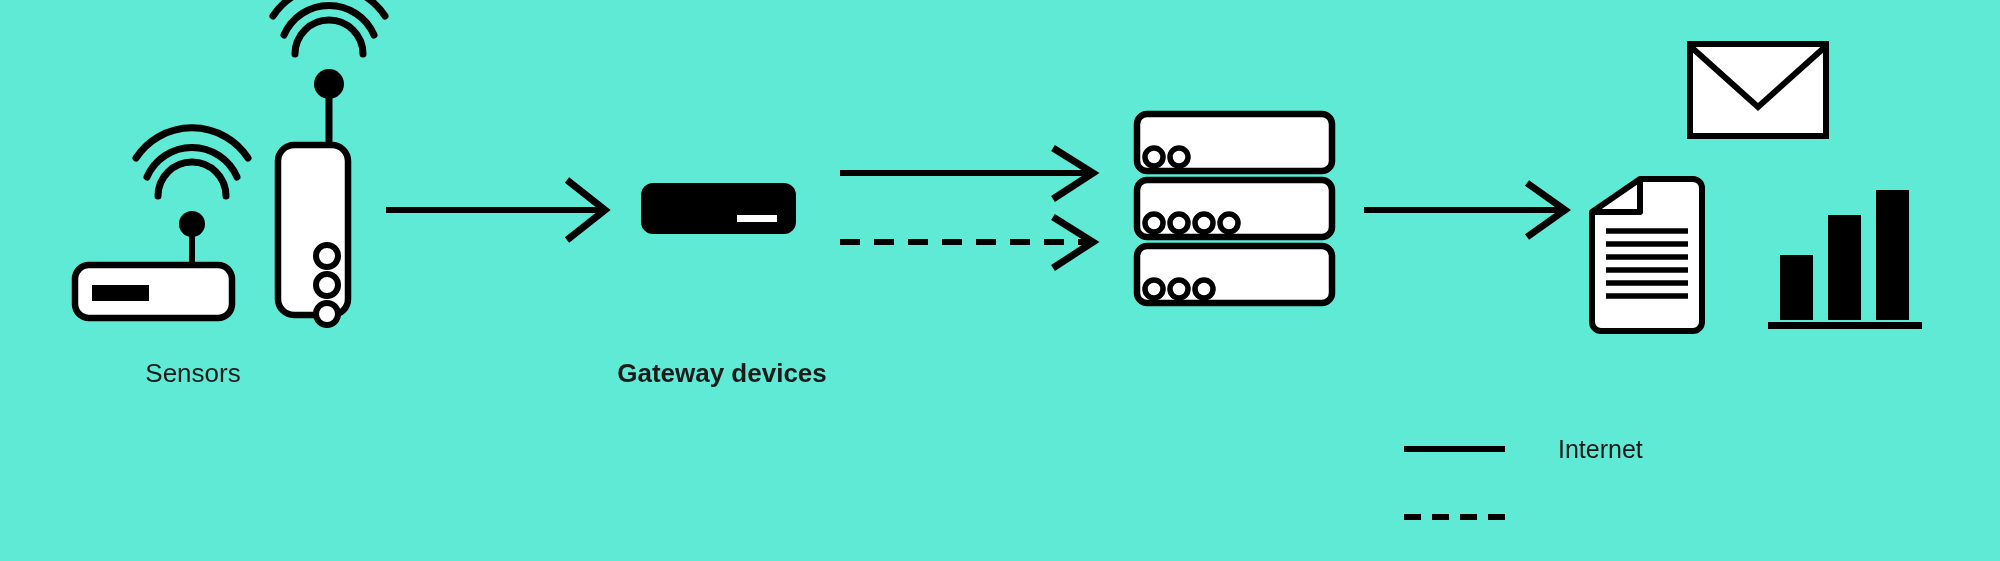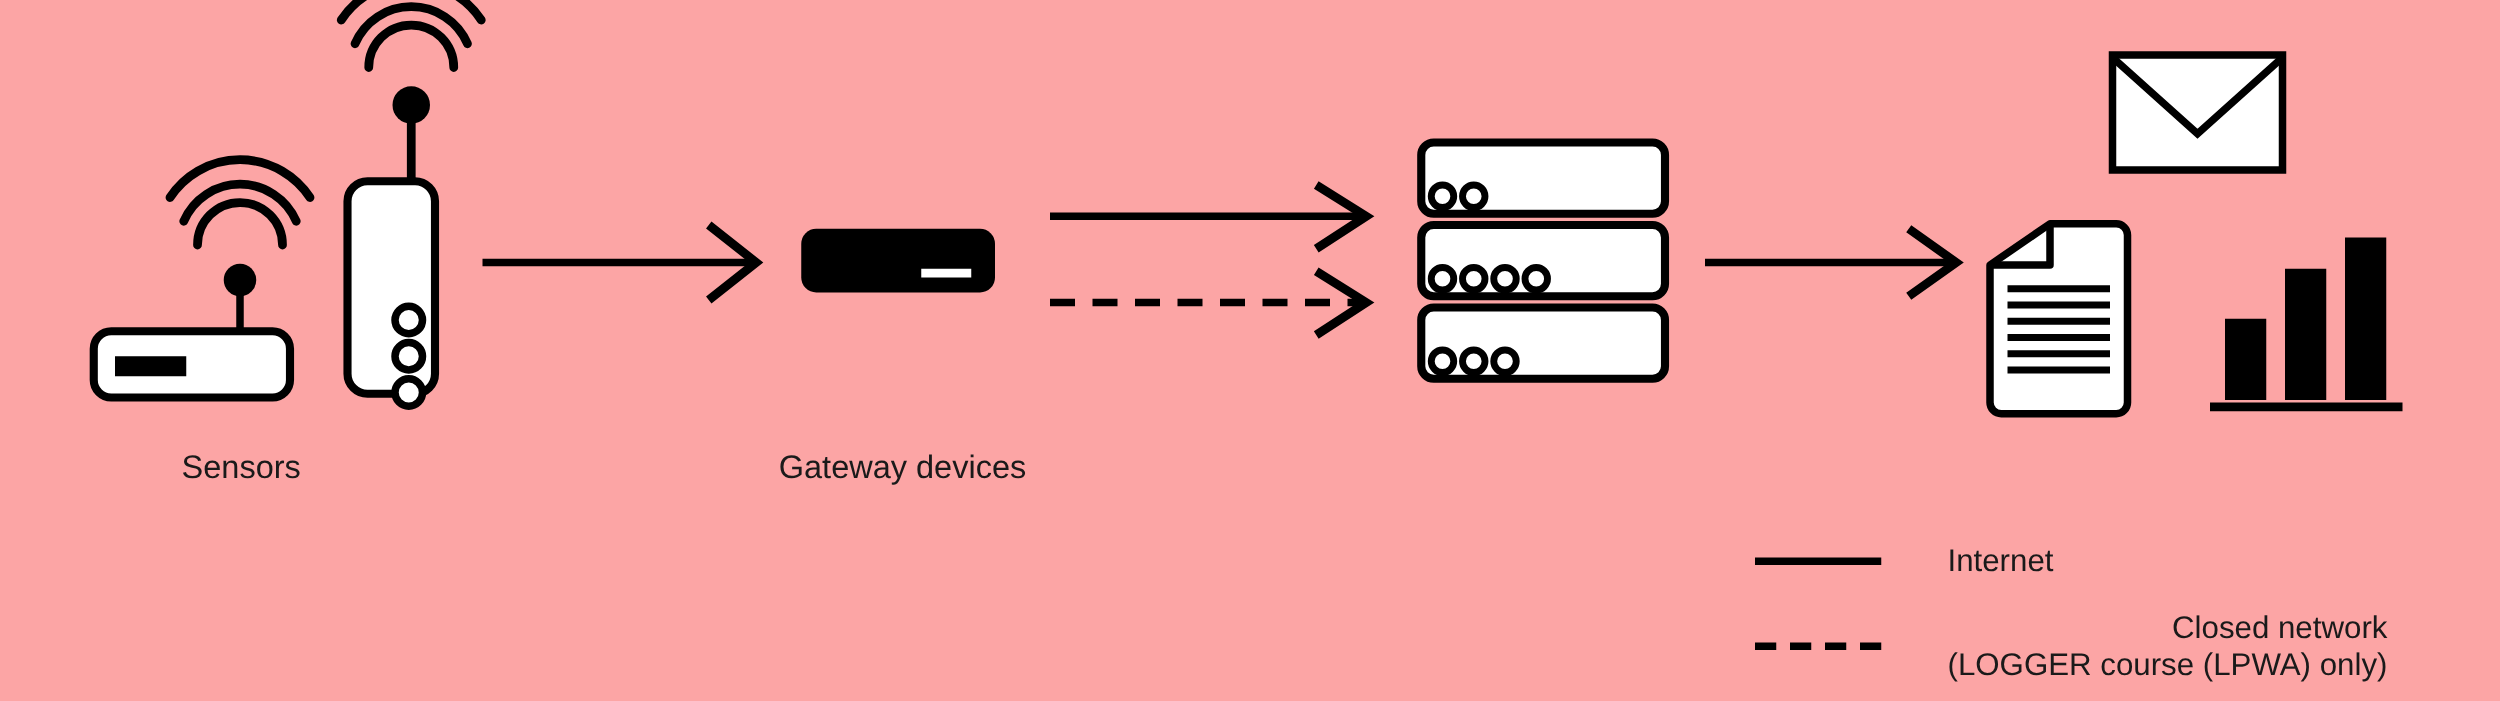--- a/index.html
+++ b/index.html
@@ -8,21 +8,21 @@
     background: #ffffff;
   }
   body {
     font-family: "Liberation Sans", sans-serif;
     color: #1a1a1a;
   }
   #diagram-root {
     position: relative;
     width: 2000px;
     height: 561px;
-    background: #fca5a5;
+    background: #5eead4;
     overflow: hidden;
   }
   #diagram-svg {
     position: absolute;
     left: 0;
     top: 0;
     width: 2000px;
     height: 561px;
     display: block;
   }
@@ -35,21 +35,20 @@
     white-space: nowrap;
     font-family: "Liberation Sans", sans-serif;
   }
   .legend-label {
     position: absolute;
     font-size: 25px;
     line-height: 30px;
     color: #1a1a1a;
     white-space: nowrap;
     font-family: "Liberation Sans", sans-serif;
-    text-align: right;
   }
   .legend-label .legend-line2 {
     display: block;
   }
 </style>
 </head>
 <body>
 
 <div id="diagram-root">
 
@@ -162,26 +161,22 @@
     </g>
 
     <g>
       <line x1="1404" y1="449" x2="1505" y2="449" stroke="#000000" stroke-width="6"></line>
       <line x1="1404" y1="517" x2="1505" y2="517" stroke="#000000" stroke-width="6" stroke-dasharray="17 11"></line>
     </g>
   </svg>
 
   <div class="stage-label" style="left:0; top:360px; width:386px;">Sensors</div>
 
-  <div class="stage-label" style="left:562px; top:360px; width:320px;">Gateway devices</div>
+  <div class="stage-label" style="left:562px; top:360px; width:320px;font-weight:bold;">Gateway devices</div>
 
 
 
   <div class="legend-label" style="left:1558px; top:434px;">
     <span>Internet</span>
   </div>
 
-  <div class="legend-label" style="left:1558px; top:487px;">
-    <span>Closed network</span>
-    <span class="legend-line2">(LOGGER course (LPWA) only)</span>
-  </div>
 
 </div>
 
 </body></html>

